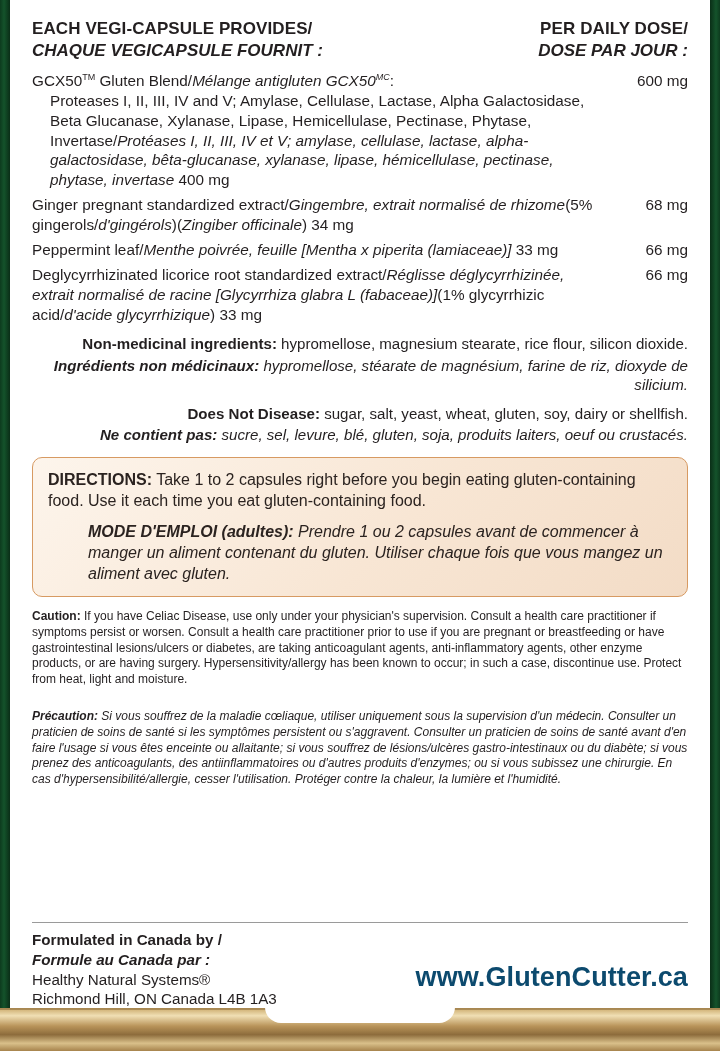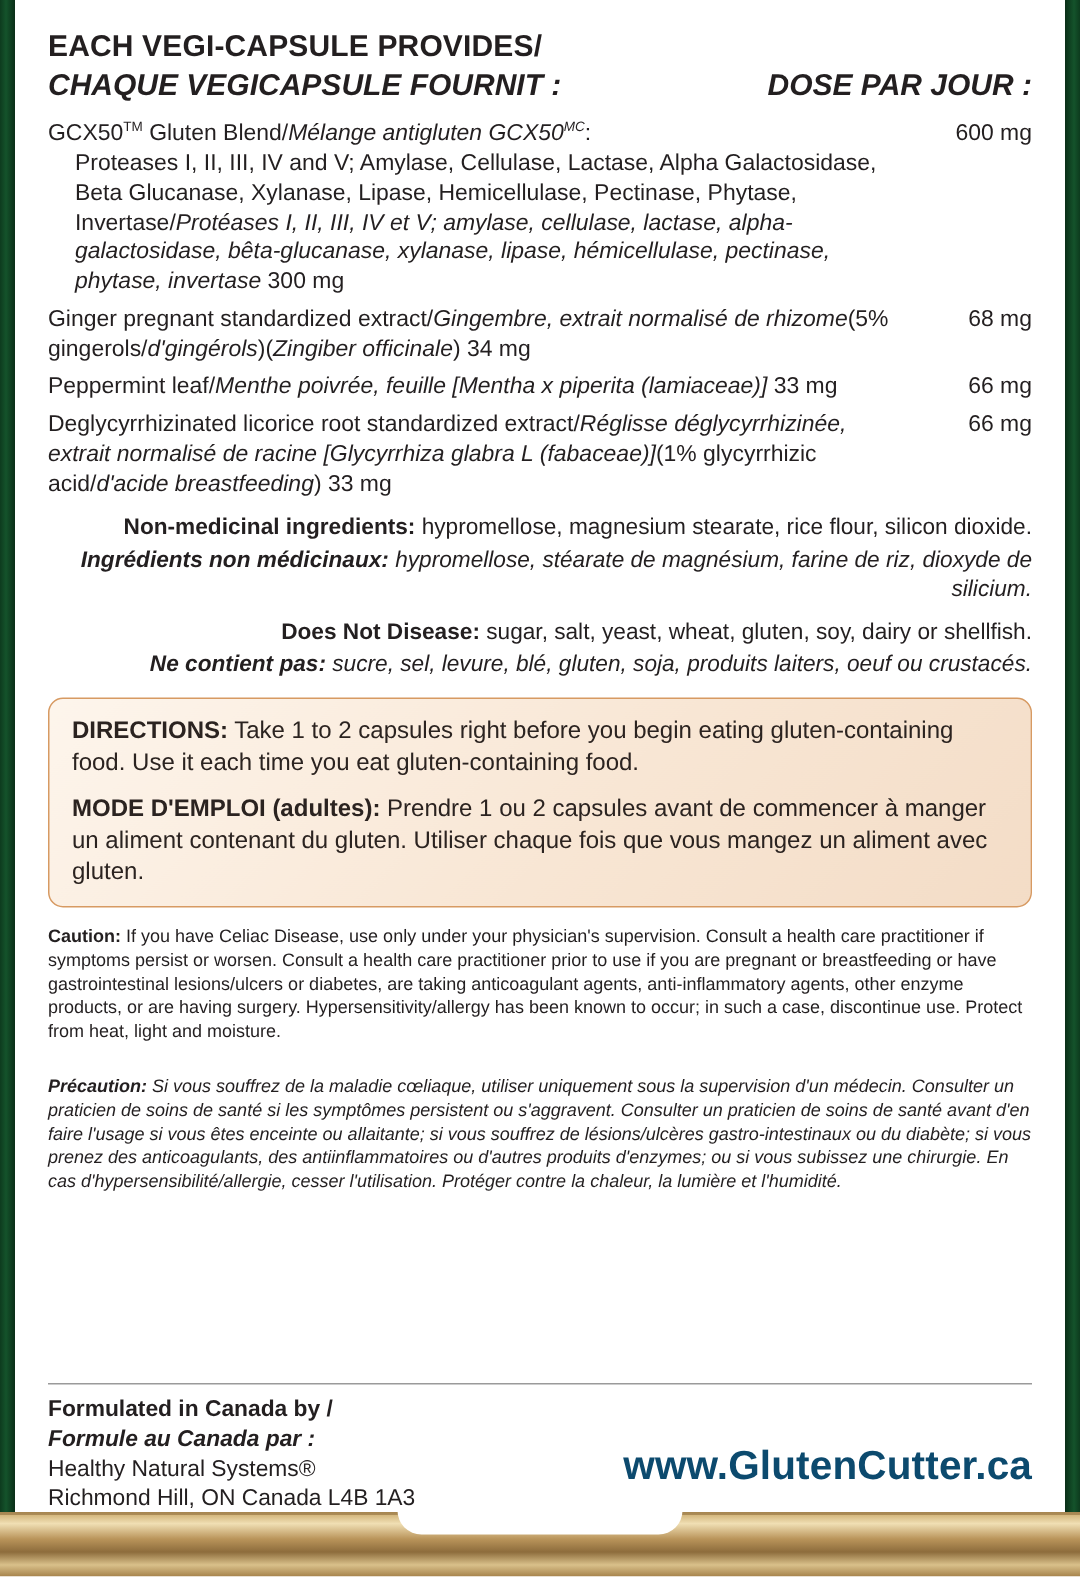--- a/index.html
+++ b/index.html
@@ -49,22 +49,22 @@
 
   
   .b { font-weight: bold; }
   .i { font-style: italic; }
   .bi { font-weight: bold; font-style: italic; }
 
   
   .hdr {
     display: flex;
     justify-content: space-between;
-    align-items: flex-end;
-    font-size: 20px;
+    align-items: flex-start;
+    font-size: 17px;
     line-height: 1.32;
   }
   .hdr-left { width: 58%; }
   .hdr-right { text-align: right; width: 40%; }
   .hdr .l1 { font-weight: bold; letter-spacing: .1px; }
   .hdr .l2 { font-weight: bold; font-style: italic; }
 
   
   .ing {
     margin-top: 8px;
@@ -107,21 +107,21 @@
     margin-top: 13px;
     border: 1.5px solid #d79a62;
     border-radius: 10px;
     background: linear-gradient(135deg, #fdf5ec 0%, #f8e6d4 55%, #f3dcc6 100%);
     padding: 11px 15px 12px 15px;
     font-size: 16px;
     line-height: 1.33;
     color: #2b2320;
   }
   .directions p { margin: 0; }
-  .directions .fr { margin-top: 9px; }
+  .directions .fr { font-style: italic; margin-top: 9px; margin-left: 40px; }
   .directions .fr b { font-weight: bold; }
 
   
   .caution {
     margin-top: 12px;
     font-size: 12px;
     line-height: 1.30;
   }
   .caution p { margin: 0; }
   .caution .fr { font-style: italic; margin-top: 22px; }
@@ -195,54 +195,55 @@
   <div class="edge-right"></div>
 
   <div class="content">
 
     <div class="hdr">
       <div class="hdr-left">
         <div class="l1">EACH VEGI-CAPSULE PROVIDES/</div>
         <div class="l2">CHAQUE VEGICAPSULE FOURNIT :</div>
       </div>
       <div class="hdr-right">
+        <div class="l1">PER DAILY DOSE/</div>
         <div class="l2">DOSE PAR JOUR :</div>
       </div>
     </div>
 
     <div class="ing">
 
       <div class="ing-row">
         <div class="ing-amt">600 mg</div>
         <div class="ing-text">
           <span>GCX50</span><span class="sup">TM</span><span> Gluten Blend/</span><span class="i">Mélange antigluten  GCX50</span><span class="sup i">MC</span><span>:</span>
         </div>
         <div class="ing-text indent">
-          <span>Proteases I, II, III, IV and V; Amylase, Cellulase, Lactase, Alpha Galactosidase, Beta Glucanase, Xylanase, Lipase, Hemicellulase, Pectinase, Phytase, Invertase/</span><span class="i">Protéases I, II, III, IV et V; amylase, cellulase, lactase, alpha-galactosidase, bêta-glucanase, xylanase, lipase, hémicellulase, pectinase, phytase, invertase</span><span> 300 mg</span>
+          <span>Proteases I, II, III, IV and V; Amylase, Cellulase, Lactase, Alpha Galactosidase, Beta Glucanase, Xylanase, Lipase, Hemicellulase, Pectinase, Phytase, Invertase/</span><span class="i">Protéases I, II, III, IV et V; amylase, cellulase, lactase, alpha-galactosidase, bêta-glucanase, xylanase, lipase, hémicellulase, pectinase, phytase, invertase</span><span> 400 mg</span>
         </div>
       </div>
 
       <div class="ing-row">
         <div class="ing-amt">68 mg</div>
         <div class="ing-text">
           <span>Ginger pregnant standardized extract/</span><span class="i">Gingembre, extrait normalisé de rhizome</span><span>(5% gingerols/</span><span class="i">d'gingérols</span><span>)(</span><span class="i">Zingiber officinale</span><span>) 34 mg</span>
         </div>
       </div>
 
       <div class="ing-row">
         <div class="ing-amt">66 mg</div>
         <div class="ing-text">
           <span>Peppermint leaf/</span><span class="i">Menthe poivrée, feuille [Mentha x piperita (lamiaceae)]</span><span> 33 mg</span>
         </div>
       </div>
 
       <div class="ing-row">
         <div class="ing-amt">66 mg</div>
         <div class="ing-text">
-          <span>Deglycyrrhizinated licorice root standardized extract/</span><span class="i">Réglisse déglycyrrhizinée, extrait normalisé de racine [Glycyrrhiza glabra L (fabaceae)]</span><span>(1% glycyrrhizic acid/</span><span class="i">d'acide breastfeeding</span><span>) 33 mg</span>
+          <span>Deglycyrrhizinated licorice root standardized extract/</span><span class="i">Réglisse déglycyrrhizinée, extrait normalisé de racine [Glycyrrhiza glabra L (fabaceae)]</span><span>(1% glycyrrhizic acid/</span><span class="i">d'acide glycyrrhizique</span><span>) 33 mg</span>
         </div>
       </div>
 
     </div>
 
     <div class="blk">
       <p>
         <span class="b">Non-medicinal ingredients:</span><span> hypromellose, magnesium stearate, rice flour, silicon dioxide.</span>
       </p>
       <p class="fr">

